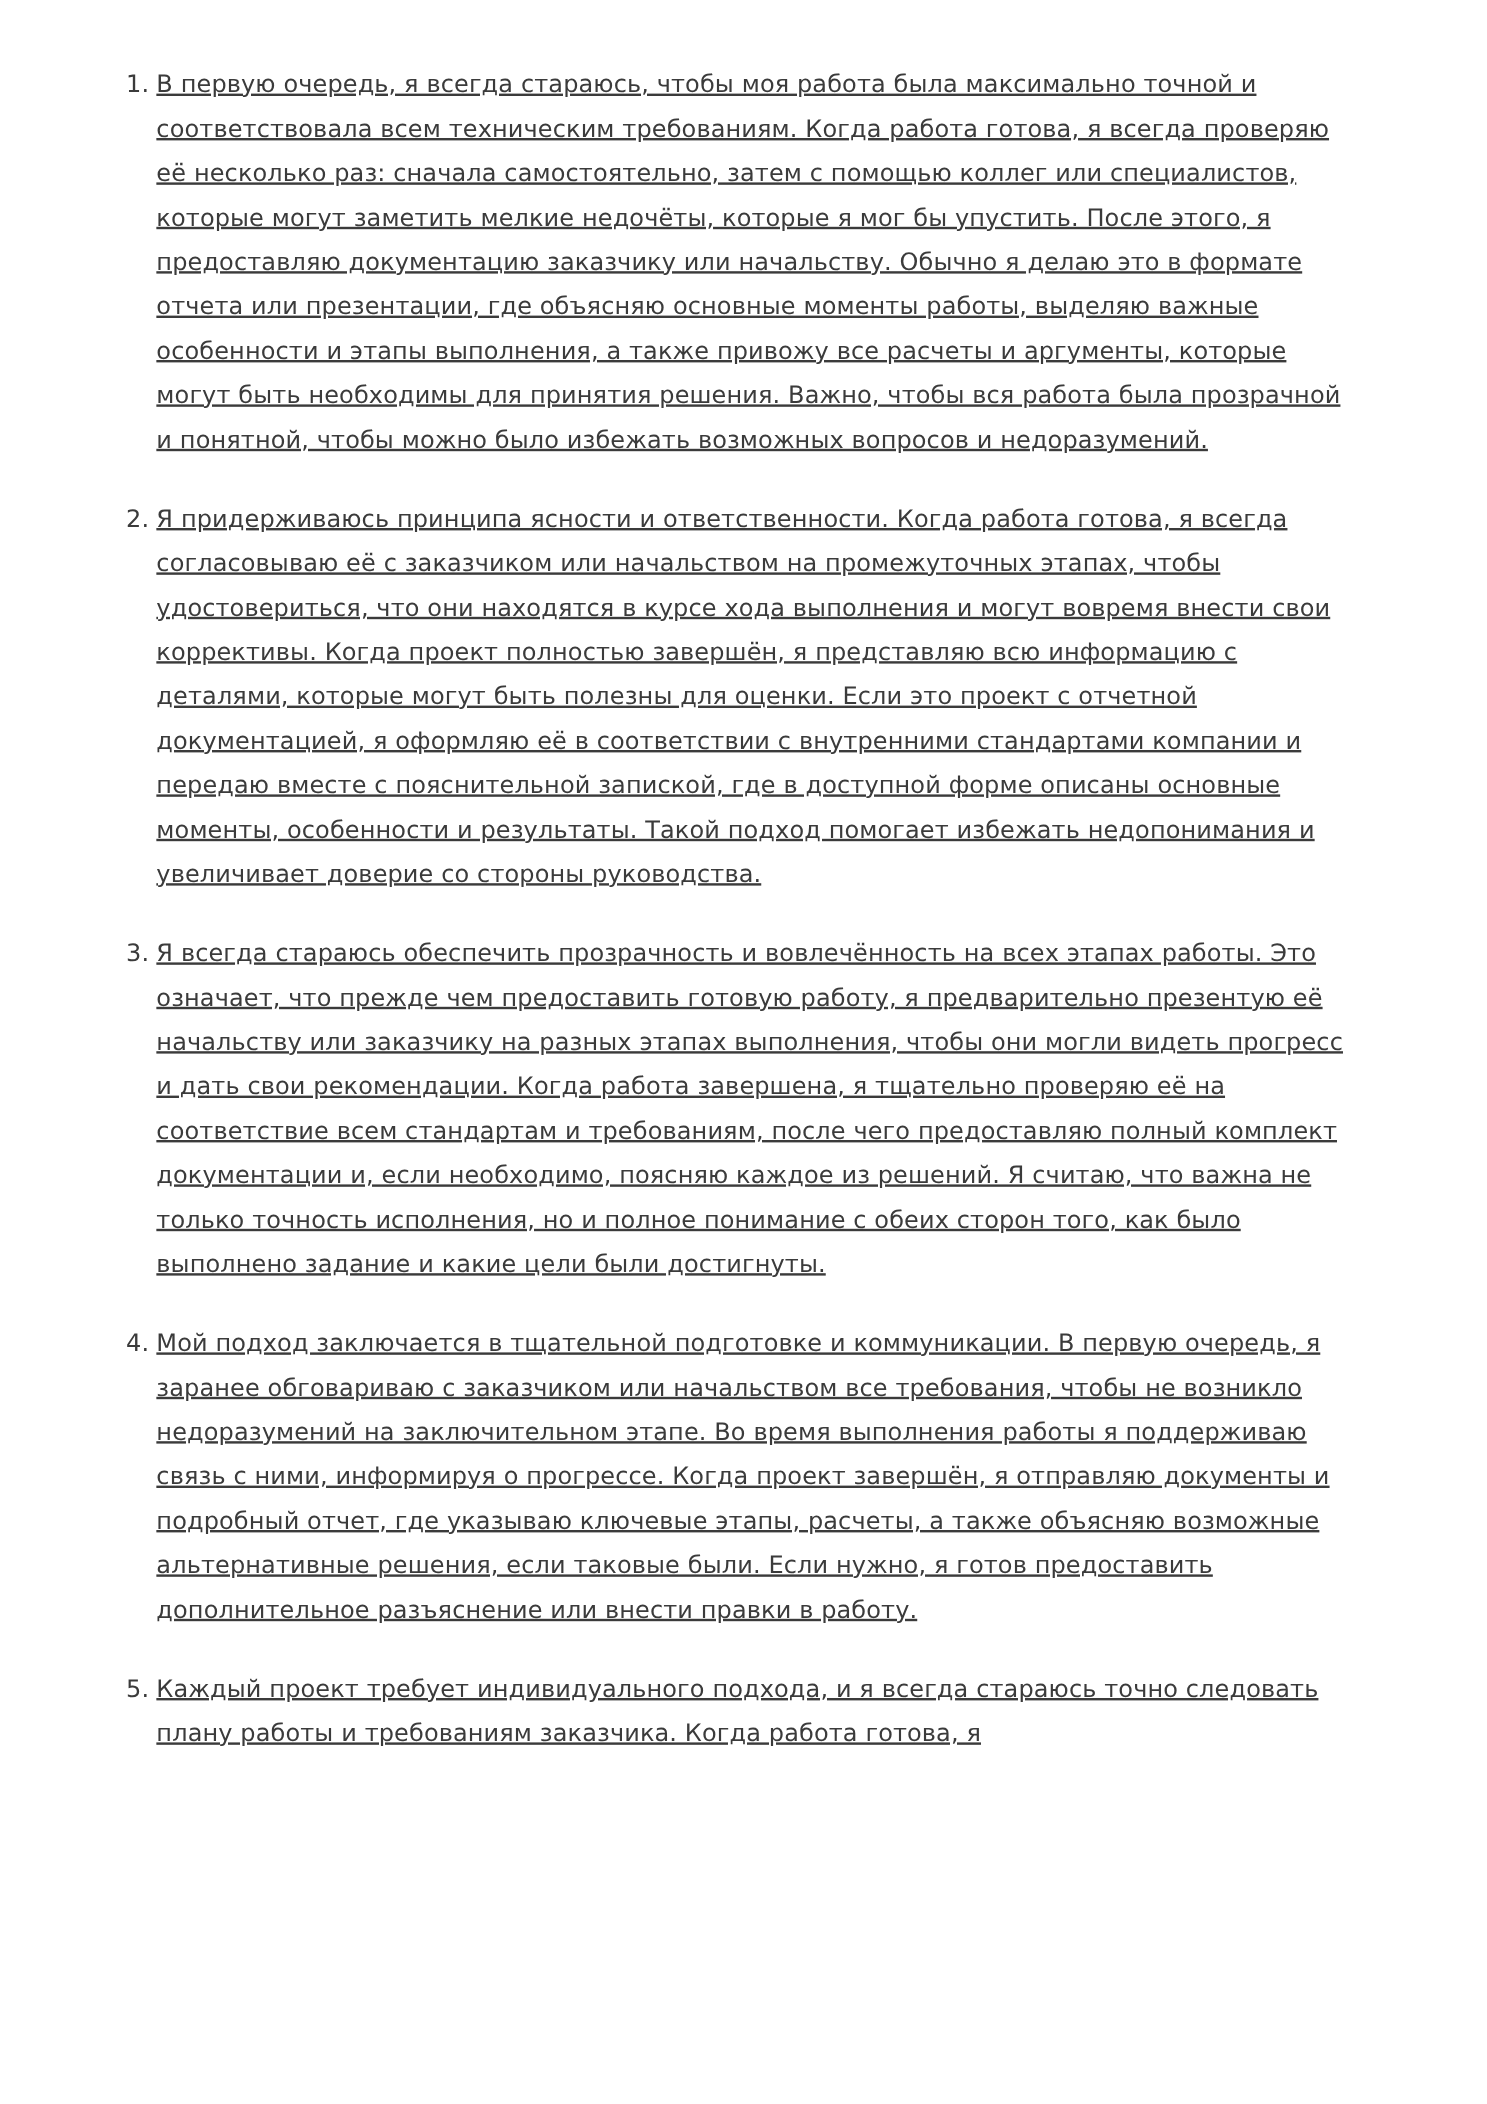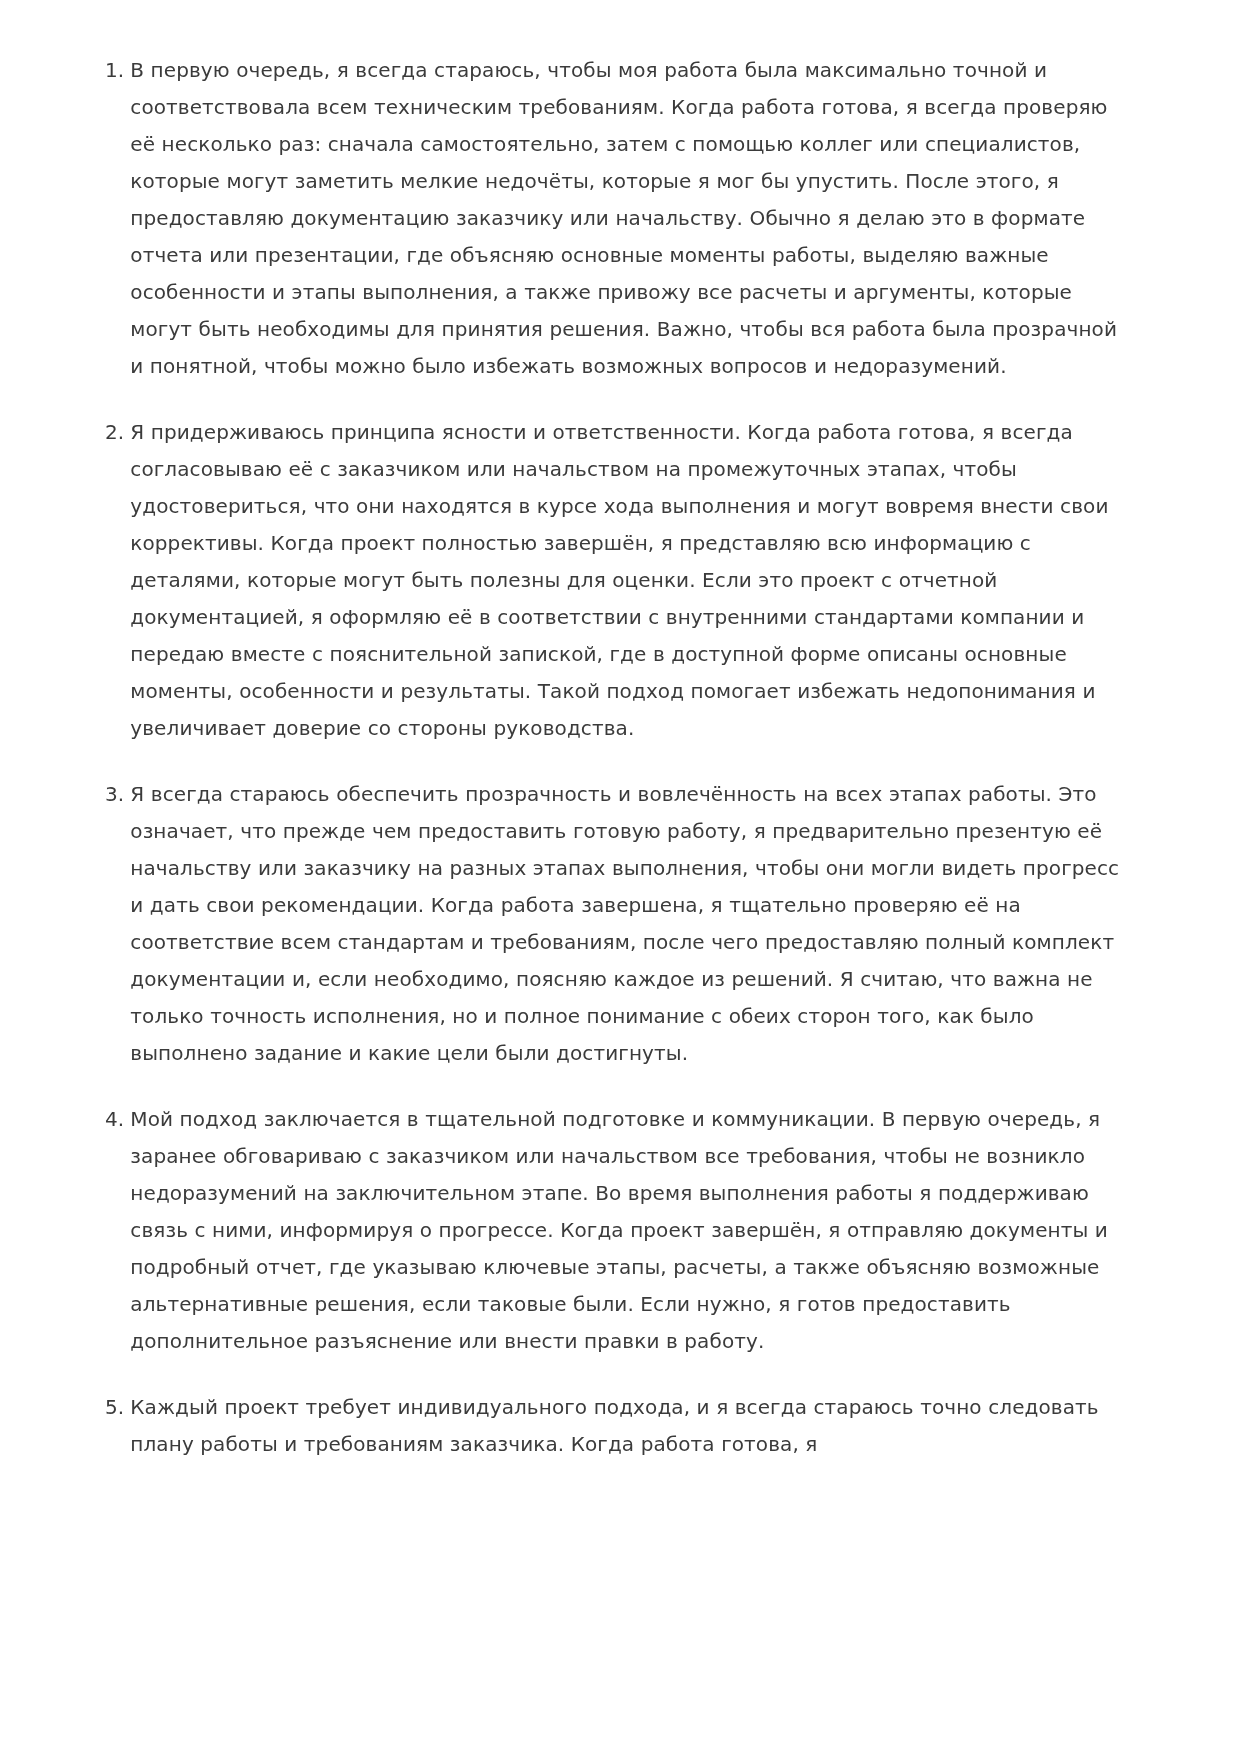--- a/index.html
+++ b/index.html
@@ -30,20 +30,21 @@
     letter-spacing: 0.1px;
     margin-bottom: 29px;
   }
   .list-item-number {
     flex: 0 0 auto;
     margin-right: 6px;
     white-space: pre;
   }
   .list-item-text {
     max-width: 1006px;
+    text-decoration: underline;
   }
 </style>
 </head>
 <body style="background: rgb(255, 255, 255); color: rgb(59, 59, 59);">
 
 <main class="doc">
   <ol class="numbered-list">
     <li class="list-item">
       <span class="list-item-number">1.</span>
       <span class="list-item-text">В первую очередь, я всегда стараюсь, чтобы моя работа была максимально точной и соответствовала всем техническим требованиям. Когда работа готова, я всегда проверяю её несколько раз: сначала самостоятельно, затем с помощью коллег или специалистов, которые могут заметить мелкие недочёты, которые я мог бы упустить. После этого, я предоставляю документацию заказчику или начальству. Обычно я делаю это в формате отчета или презентации, где объясняю основные моменты работы, выделяю важные особенности и этапы выполнения, а также привожу все расчеты и аргументы, которые могут быть необходимы для принятия решения. Важно, чтобы вся работа была прозрачной и понятной, чтобы можно было избежать возможных вопросов и недоразумений.</span>

